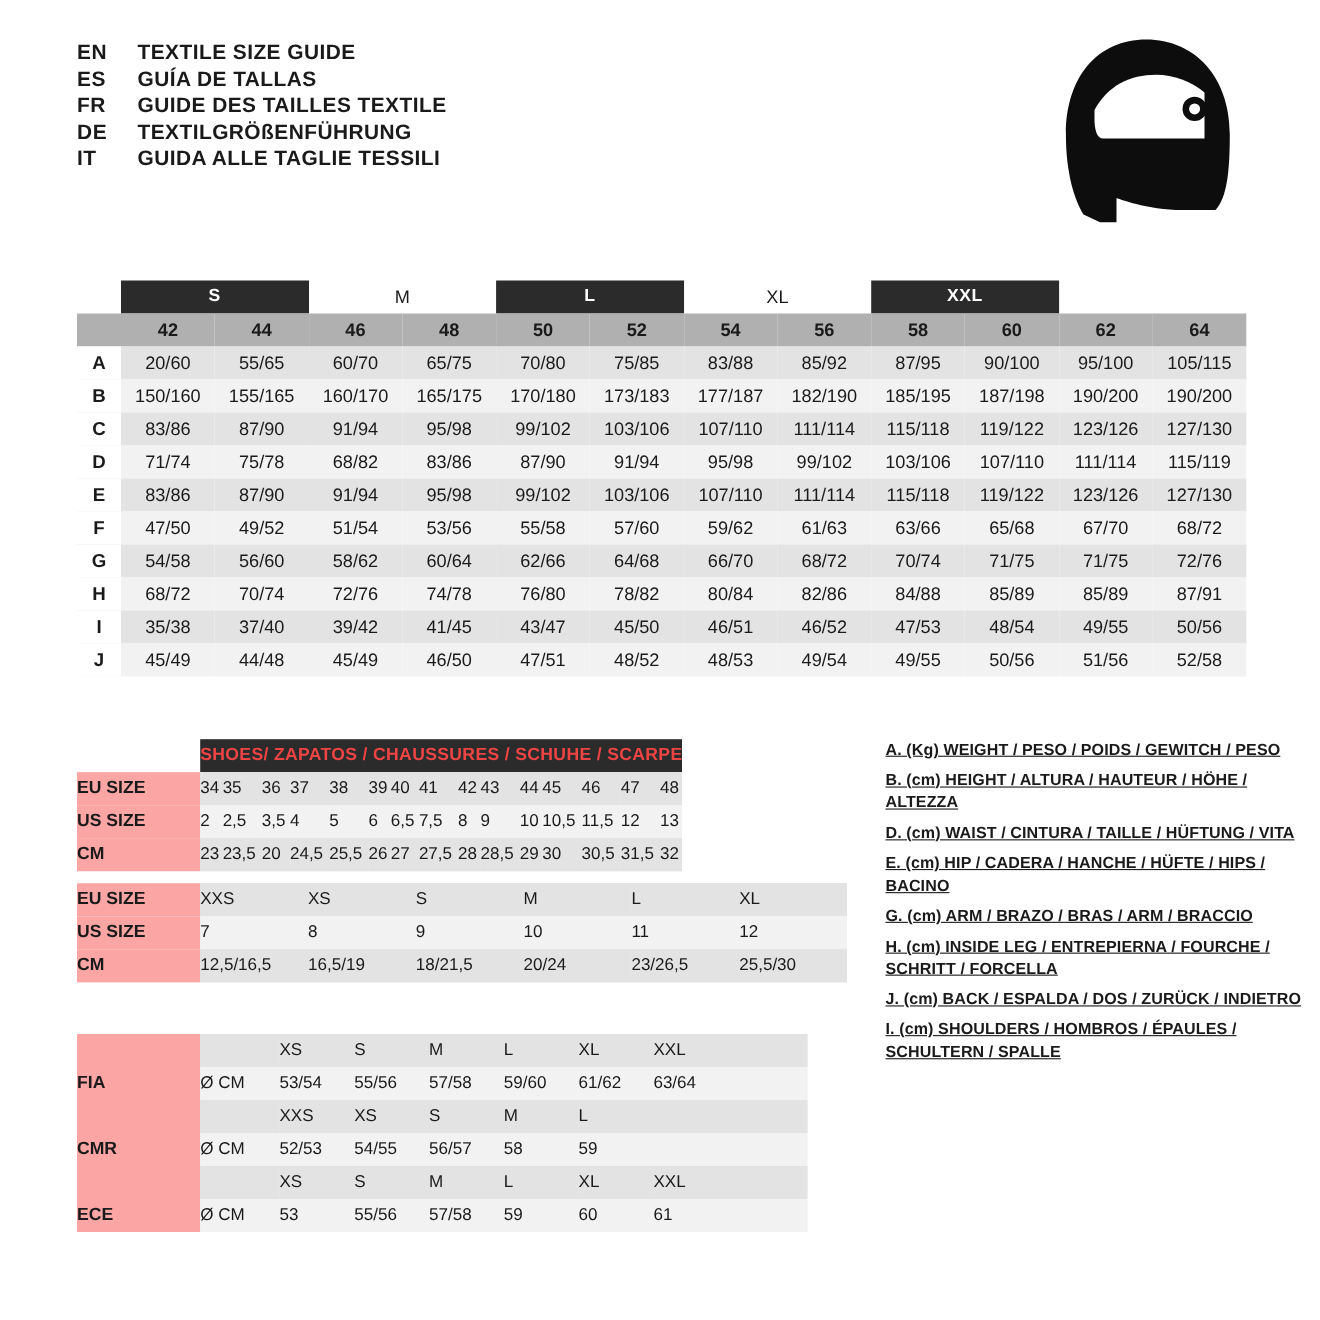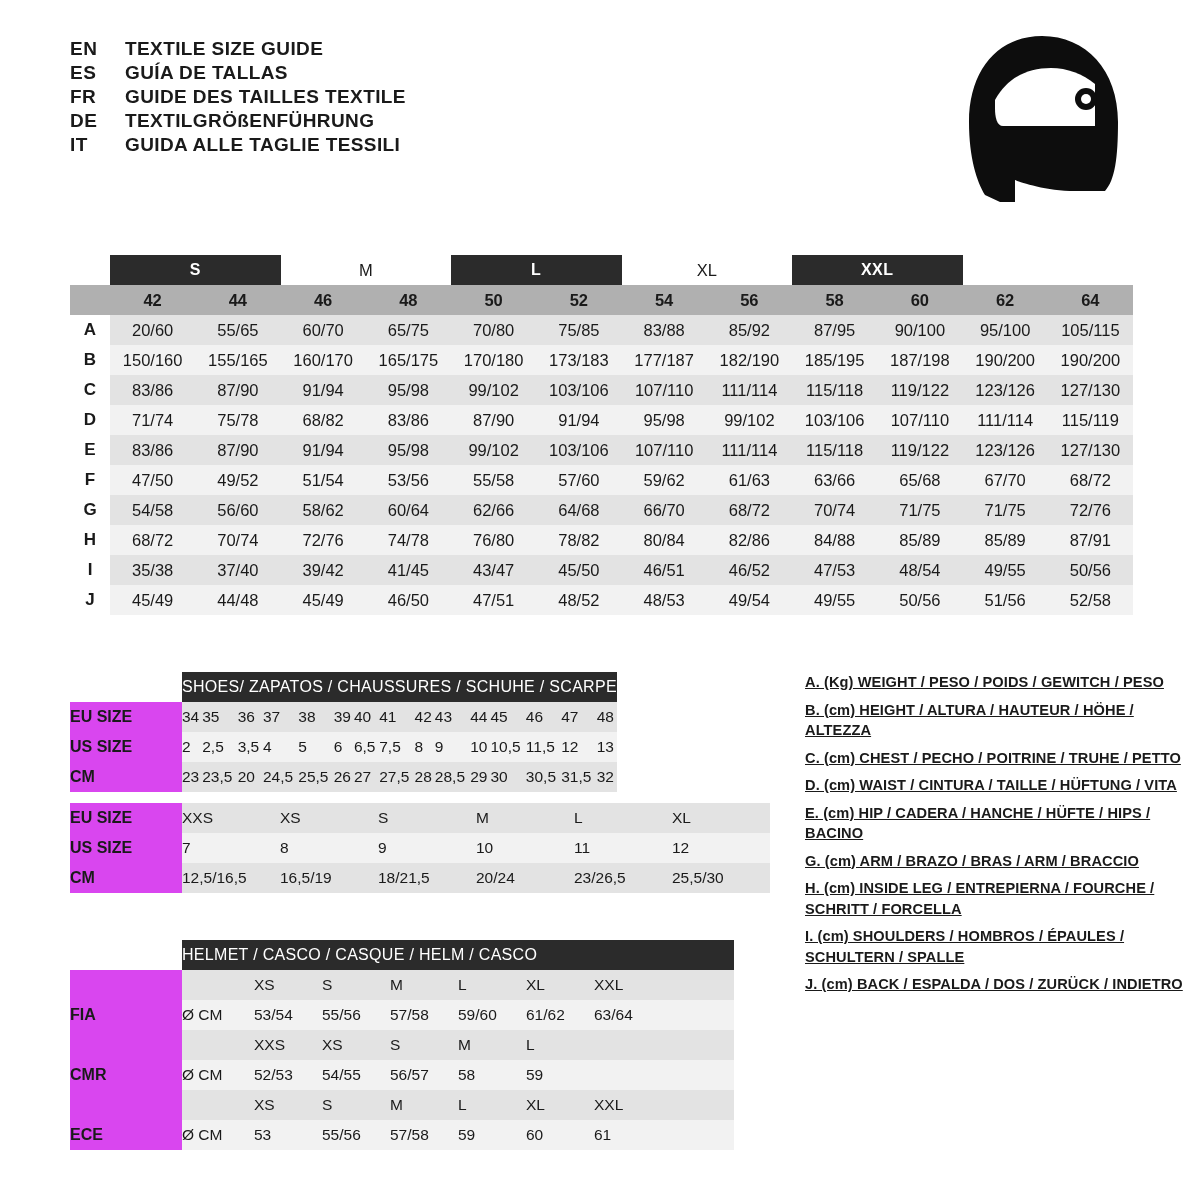--- a/index.html
+++ b/index.html
@@ -47,25 +47,25 @@
     background:#ffffff;font-weight:bold;width:28px;text-align:left;padding-left:6px;font-size:17px;
   }
   
   .block{
     position:absolute;
     font-size:15.5px;
   }
   .block table{border-collapse:collapse;}
   .block td{padding:0;height:30px;white-space:nowrap;}
   .bandhdr{
-    background:#2b2b2b;color:#ffffff;font-weight:normal;font-size:16px;
+    background:#2b2b2b;color:#ef4444;font-weight:bold;font-size:16px;
     text-align:left;padding-left:10px;height:28px;letter-spacing:.3px;
   }
   .lbl{
-    font-weight:bold;text-align:left;background:#d946ef;width:112px;padding-left:2px;font-size:16px;
+    font-weight:bold;text-align:left;background:#fca5a5;width:112px;padding-left:2px;font-size:16px;
   }
   .cellA{background:#e3e3e3;text-align:left;padding-left:8px;}
   .cellB{background:#f2f2f2;text-align:left;padding-left:8px;}
   
   .legend{
     position:absolute;left:805px;top:672px;width:380px;
     font-size:14.6px;font-weight:bold;line-height:20.5px;letter-spacing:.1px;text-decoration:underline;
   }
   .legend div{margin-bottom:7px;}
 </style>
@@ -379,24 +379,20 @@
         <td class="cellA">23/26,5</td>
         <td class="cellA">25,5/30</td>
       </tr>
     </tbody>
   </table>
 </div>
 
 <div class="block" style="left:70px;top:940px;">
   <table>
     <tbody>
-      <tr>
-        <td style="width:112px;background:#ffffff;"></td>
-        <td class="bandhdr" colspan="7">HELMET / CASCO / CASQUE / HELM / CASCO</td>
-      </tr>
 
       <tr class="row-a">
         <td class="lbl"></td>
         <td class="cellA" style="width:72px;"></td>
         <td class="cellA" style="width:68px;">XS</td>
         <td class="cellA" style="width:68px;">S</td>
         <td class="cellA" style="width:68px;">M</td>
         <td class="cellA" style="width:68px;">L</td>
         <td class="cellA" style="width:68px;">XL</td>
         <td class="cellA" style="width:140px;">XXL</td>
@@ -453,20 +449,19 @@
         <td class="cellB">60</td>
         <td class="cellB">61</td>
       </tr>
     </tbody>
   </table>
 </div>
 
 <div class="legend">
   <div>A. (Kg) WEIGHT / PESO / POIDS / GEWITCH / PESO</div>
   <div>B. (cm) HEIGHT / ALTURA / HAUTEUR / HÖHE / ALTEZZA</div>
-  <div>C. (cm) CHEST / PECHO / POITRINE / TRUHE / PETTO</div>
   <div>D. (cm) WAIST / CINTURA / TAILLE / HÜFTUNG / VITA</div>
   <div>E. (cm) HIP / CADERA / HANCHE / HÜFTE / HIPS / BACINO</div>
   <div>G. (cm) ARM / BRAZO / BRAS / ARM / BRACCIO</div>
   <div>H. (cm) INSIDE LEG / ENTREPIERNA / FOURCHE / SCHRITT / FORCELLA</div>
+  <div>J. (cm) BACK / ESPALDA / DOS / ZURÜCK / INDIETRO</div>
   <div>I. (cm) SHOULDERS / HOMBROS / ÉPAULES / SCHULTERN / SPALLE</div>
-  <div>J. (cm) BACK / ESPALDA / DOS / ZURÜCK / INDIETRO</div>
 </div>
 
 </body></html>

